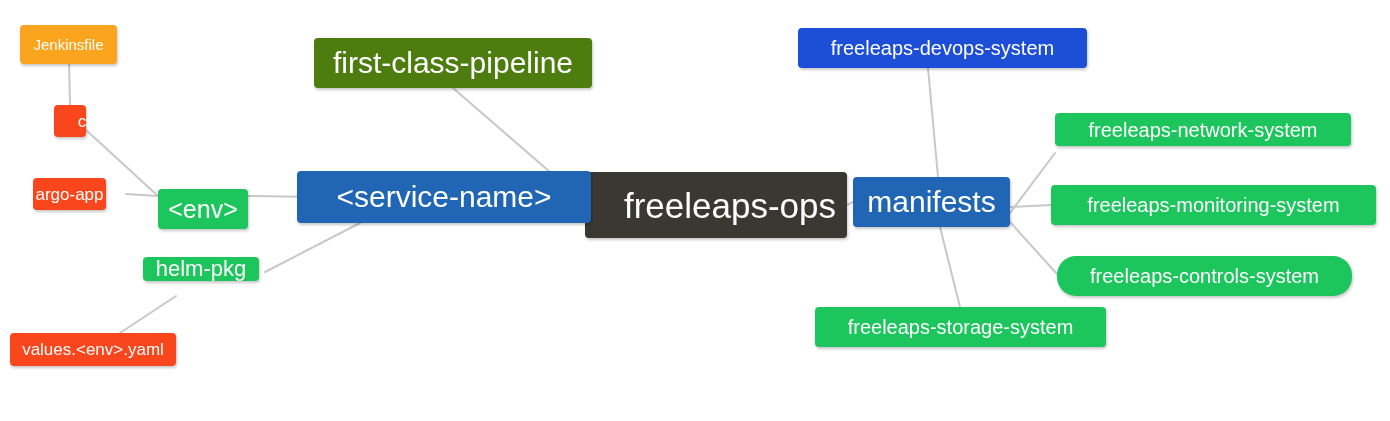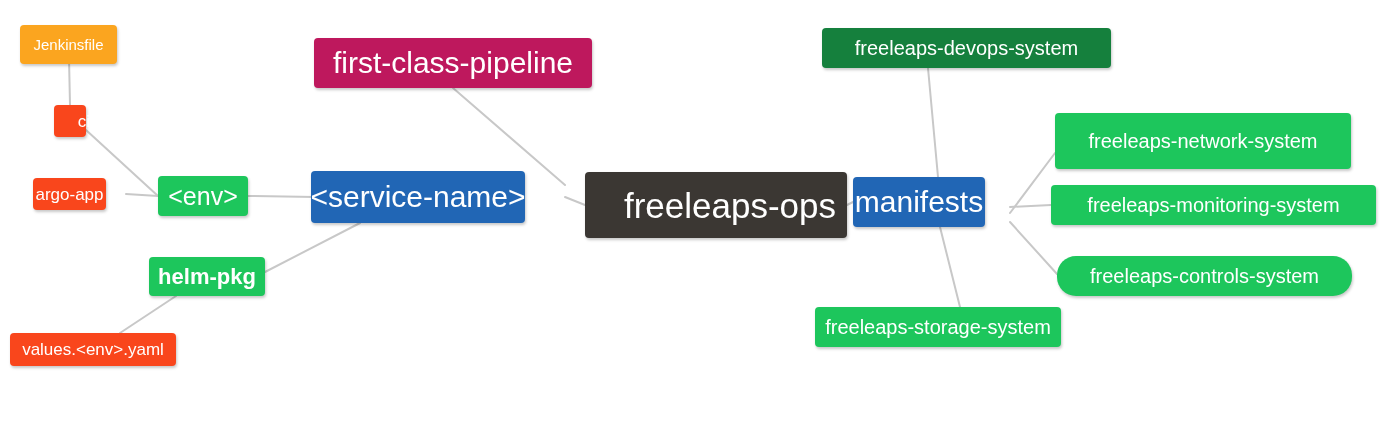--- a/index.html
+++ b/index.html
@@ -39,21 +39,21 @@
     box-shadow: 1px 2px 3px rgba(0,0,0,0.22);
     user-select: none;
   }
   .node-label {
     display: block;
     white-space: nowrap;
   }
   
   .t-root   { font-size: 35px; }
   .t-major  { font-size: 30px; }
-  .t-mid    { font-size: 25px; }
+  .t-mid    { font-size: 25px; margin-top: 13px; }
   .t-branch { font-size: 22px; }
   .t-leaf   { font-size: 20px; }
   .t-small  { font-size: 17px; }
   .t-tiny   { font-size: 15px; }
 </style>
 </head>
 <body>
 
 <div id="mindmap">
   <svg id="edge-layer" viewBox="0 0 1390 421" xmlns="http://www.w3.org/2000/svg">
@@ -69,56 +69,56 @@
       <path d="M 938 177 L 928 68" stroke="#c8c8c8" stroke-width="2" fill="none" stroke-linecap="round"></path>
       <path d="M 1010 213 L 1055 153" stroke="#c8c8c8" stroke-width="2" fill="none" stroke-linecap="round"></path>
       <path d="M 1010 207 L 1051 205" stroke="#c8c8c8" stroke-width="2" fill="none" stroke-linecap="round"></path>
       <path d="M 1010 222 L 1057 274" stroke="#c8c8c8" stroke-width="2" fill="none" stroke-linecap="round"></path>
       <path d="M 940 227 L 960 307" stroke="#c8c8c8" stroke-width="2" fill="none" stroke-linecap="round"></path>
     </svg>
   <div id="node-layer">
       <div class="node t-root" style="left: 585px; top: 172px; width: 262px; height: 66px; background: rgb(59, 55, 51); padding-left: 28px;">
         <span class="node-label">freeleaps-ops</span>
       </div>
-      <div class="node t-major" style="left: 311px; top: 171px; width: 214px; height: 52px; background: rgb(33, 102, 181);">
+      <div class="node t-major" style="left: 297px; top: 171px; width: 294px; height: 52px; background: rgb(33, 102, 181);">
         <span class="node-label">&lt;service-name&gt;</span>
       </div>
-      <div class="node t-major" style="left: 853px; top: 177px; width: 132px; height: 50px; background: rgb(33, 102, 181); align-items: center;">
+      <div class="node t-major" style="left: 853px; top: 177px; width: 157px; height: 50px; background: rgb(33, 102, 181); align-items: center;">
         <span class="node-label">manifests</span>
       </div>
-      <div class="node t-major" style="left: 314px; top: 38px; width: 278px; height: 50px; background: #be185d;">
+      <div class="node t-major" style="left: 314px; top: 38px; width: 278px; height: 50px; background: #4d7c0f;">
         <span class="node-label">first-class-pipeline</span>
       </div>
       <div class="node t-mid" style="left: 158px; top: 176px; width: 90px; height: 40px; background: rgb(29, 198, 92);">
         <span class="node-label">&lt;env&gt;</span>
       </div>
-      <div class="node t-branch" style="left: 149px; top: 257px; width: 116px; height: 39px; background: rgb(29, 198, 92); font-weight: bold;">
+      <div class="node t-branch" style="left: 143px; top: 257px; width: 116px; height: 24px; background: rgb(29, 198, 92);">
         <span class="node-label">helm-pkg</span>
       </div>
       <div class="node t-small" style="left: 54px; top: 105px; width: 32px; height: 32px; background: rgb(249, 70, 28); padding-left: 28px;">
         <span class="node-label">ci</span>
       </div>
       <div class="node t-tiny" style="left: 20px; top: 25px; width: 97px; height: 39px; background: rgb(251, 165, 31);">
         <span class="node-label">Jenkinsfile</span>
       </div>
       <div class="node t-small" style="left: 33px; top: 178px; width: 73px; height: 32px; background: rgb(249, 70, 28);">
         <span class="node-label">argo-app</span>
       </div>
       <div class="node t-small" style="left: 10px; top: 333px; width: 166px; height: 33px; background: rgb(249, 70, 28); align-items: center;">
         <span class="node-label">values.&lt;env&gt;.yaml</span>
       </div>
-      <div class="node t-leaf" style="left: 798px; top: 28px; width: 289px; height: 40px; background: #15803d; margin-left: 24px;">
+      <div class="node t-leaf" style="left: 798px; top: 28px; width: 289px; height: 40px; background: #1d4ed8;">
         <span class="node-label">freeleaps-devops-system</span>
       </div>
-      <div class="node t-leaf" style="left: 1055px; top: 113px; width: 296px; height: 56px; background: rgb(29, 198, 92);">
+      <div class="node t-leaf" style="left: 1055px; top: 113px; width: 296px; height: 33px; background: rgb(29, 198, 92);">
         <span class="node-label">freeleaps-network-system</span>
       </div>
       <div class="node t-leaf" style="left: 1051px; top: 185px; width: 325px; height: 40px; background: rgb(29, 198, 92);">
         <span class="node-label">freeleaps-monitoring-system</span>
       </div>
       <div class="node t-leaf" style="left: 1057px; top: 256px; width: 295px; height: 40px; background: rgb(29, 198, 92); border-radius: 19px;">
         <span class="node-label">freeleaps-controls-system</span>
       </div>
-      <div class="node t-leaf" style="left: 815px; top: 307px; width: 246px; height: 40px; background: rgb(29, 198, 92);">
+      <div class="node t-leaf" style="left: 815px; top: 307px; width: 291px; height: 40px; background: rgb(29, 198, 92);">
         <span class="node-label">freeleaps-storage-system</span>
       </div>
     </div>
 </div>
 
 </body></html>

